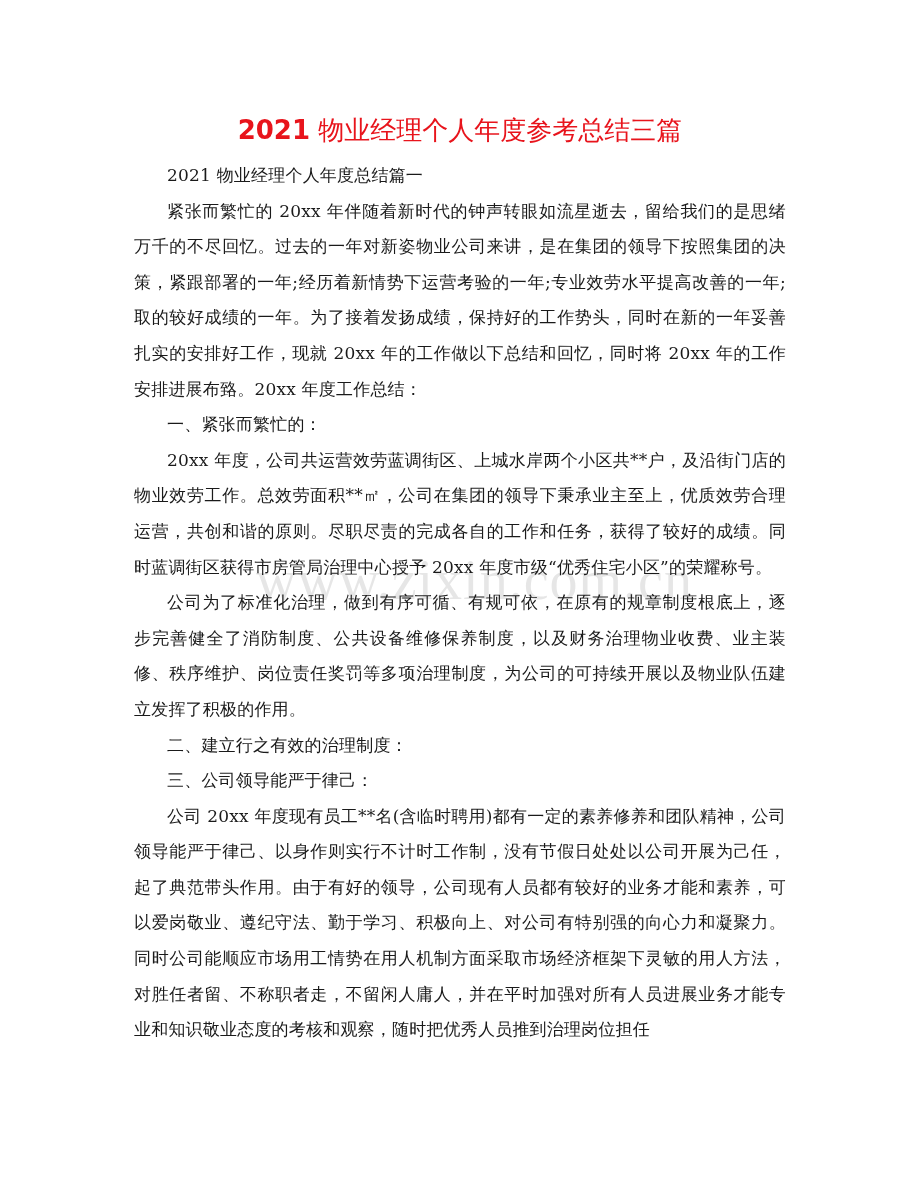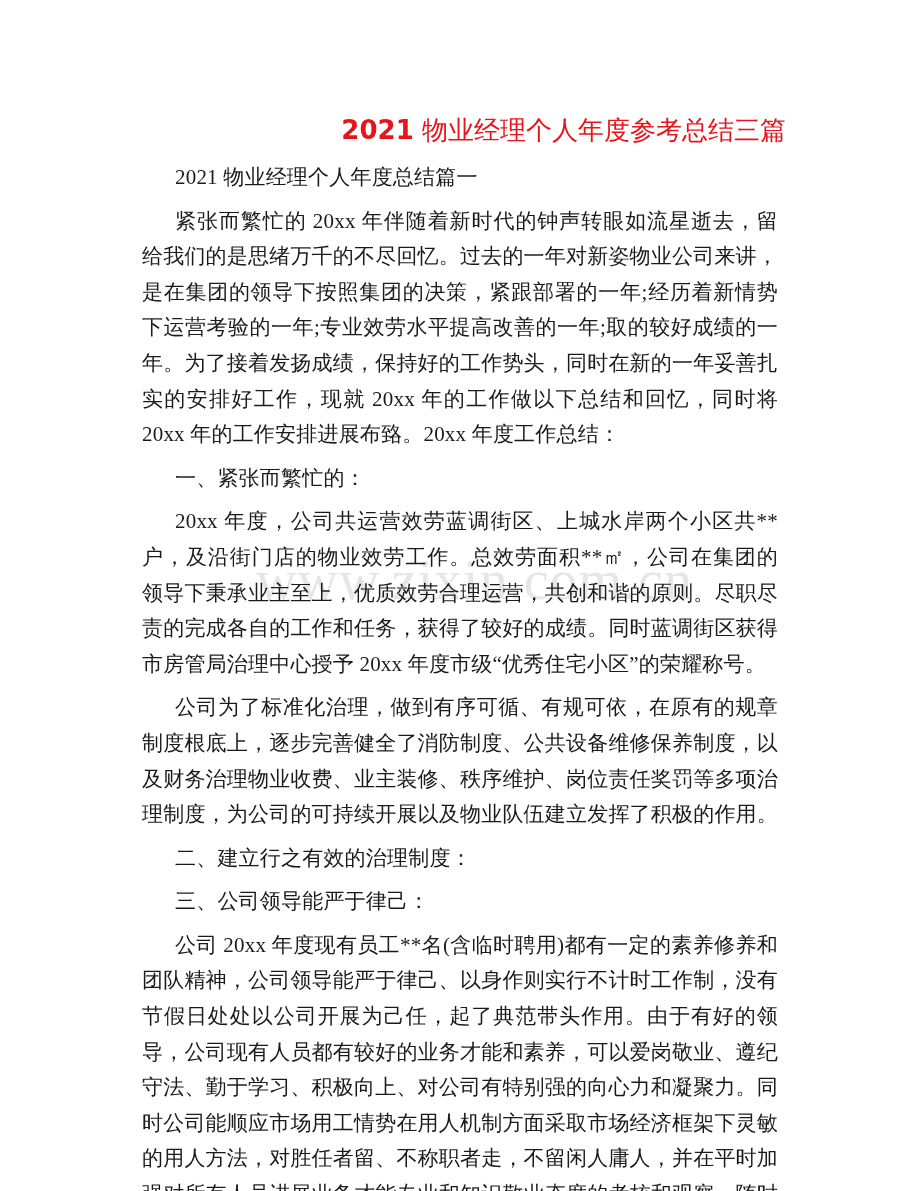--- a/index.html
+++ b/index.html
@@ -15,40 +15,39 @@
       font-family: "DejaVu Serif", "Liberation Serif", serif;
       color: #1a1a1a;
     }
     .page {
       position: absolute;
       left: 134px;
       top: 108px;
       width: 652px;
     }
     .doc-title {
-      text-align: right;
+      text-align: center;
       color: #e8141c;
       font-family: "DejaVu Sans", "Liberation Sans", sans-serif;
       font-size: 26px;
       line-height: 44px;
       margin: 0 0 6px 0;
       font-weight: normal;
       letter-spacing: 0px;
     }
     .doc-title .year {
       font-weight: bold;
     }
     .para {
-      font-size: 21px;
+      font-size: 17px;
       line-height: 35.6px;
-      margin: 8px;
+      margin: 0;
       text-indent: 33px;
       text-align: justify;
       letter-spacing: 0.2px;
-      font-family: Liberation Serif, serif;
     }
     .watermark {
       position: absolute;
       left: 256px;
       top: 548px;
       font-family: Liberation Serif, serif;
       font-size: 56px;
       color: #dcdcdc;
       opacity: 0.7;
       letter-spacing: 1px;

